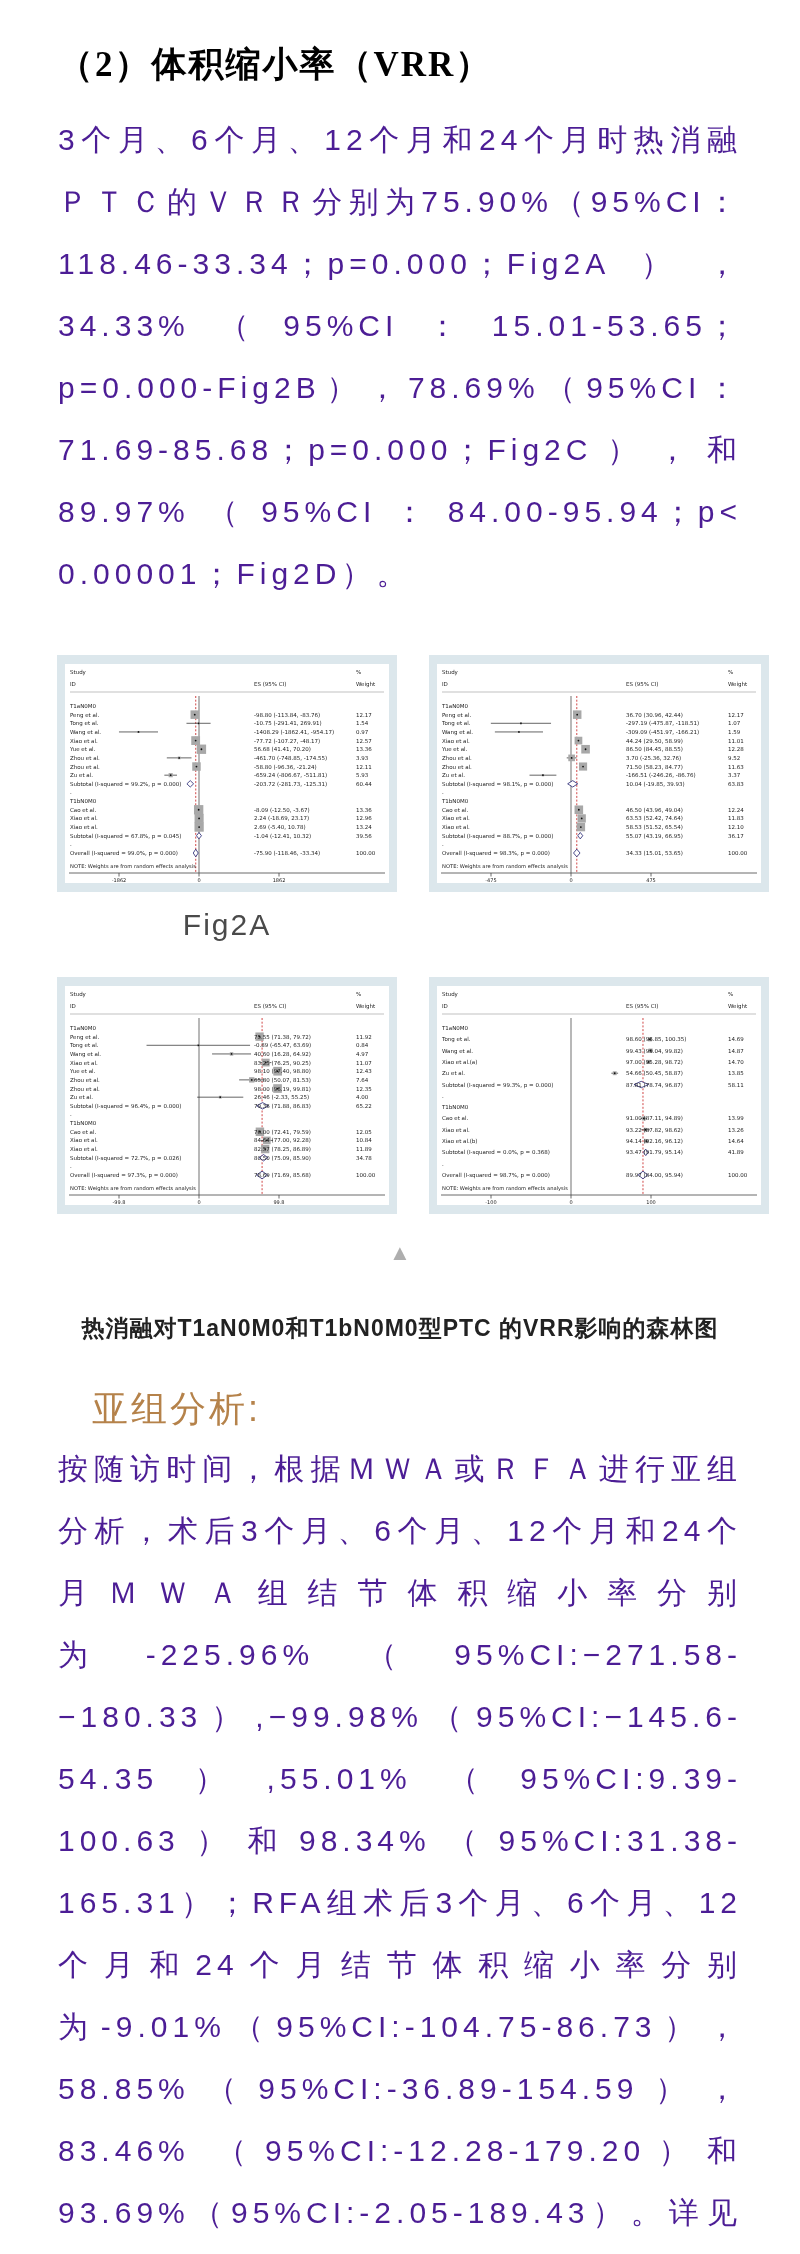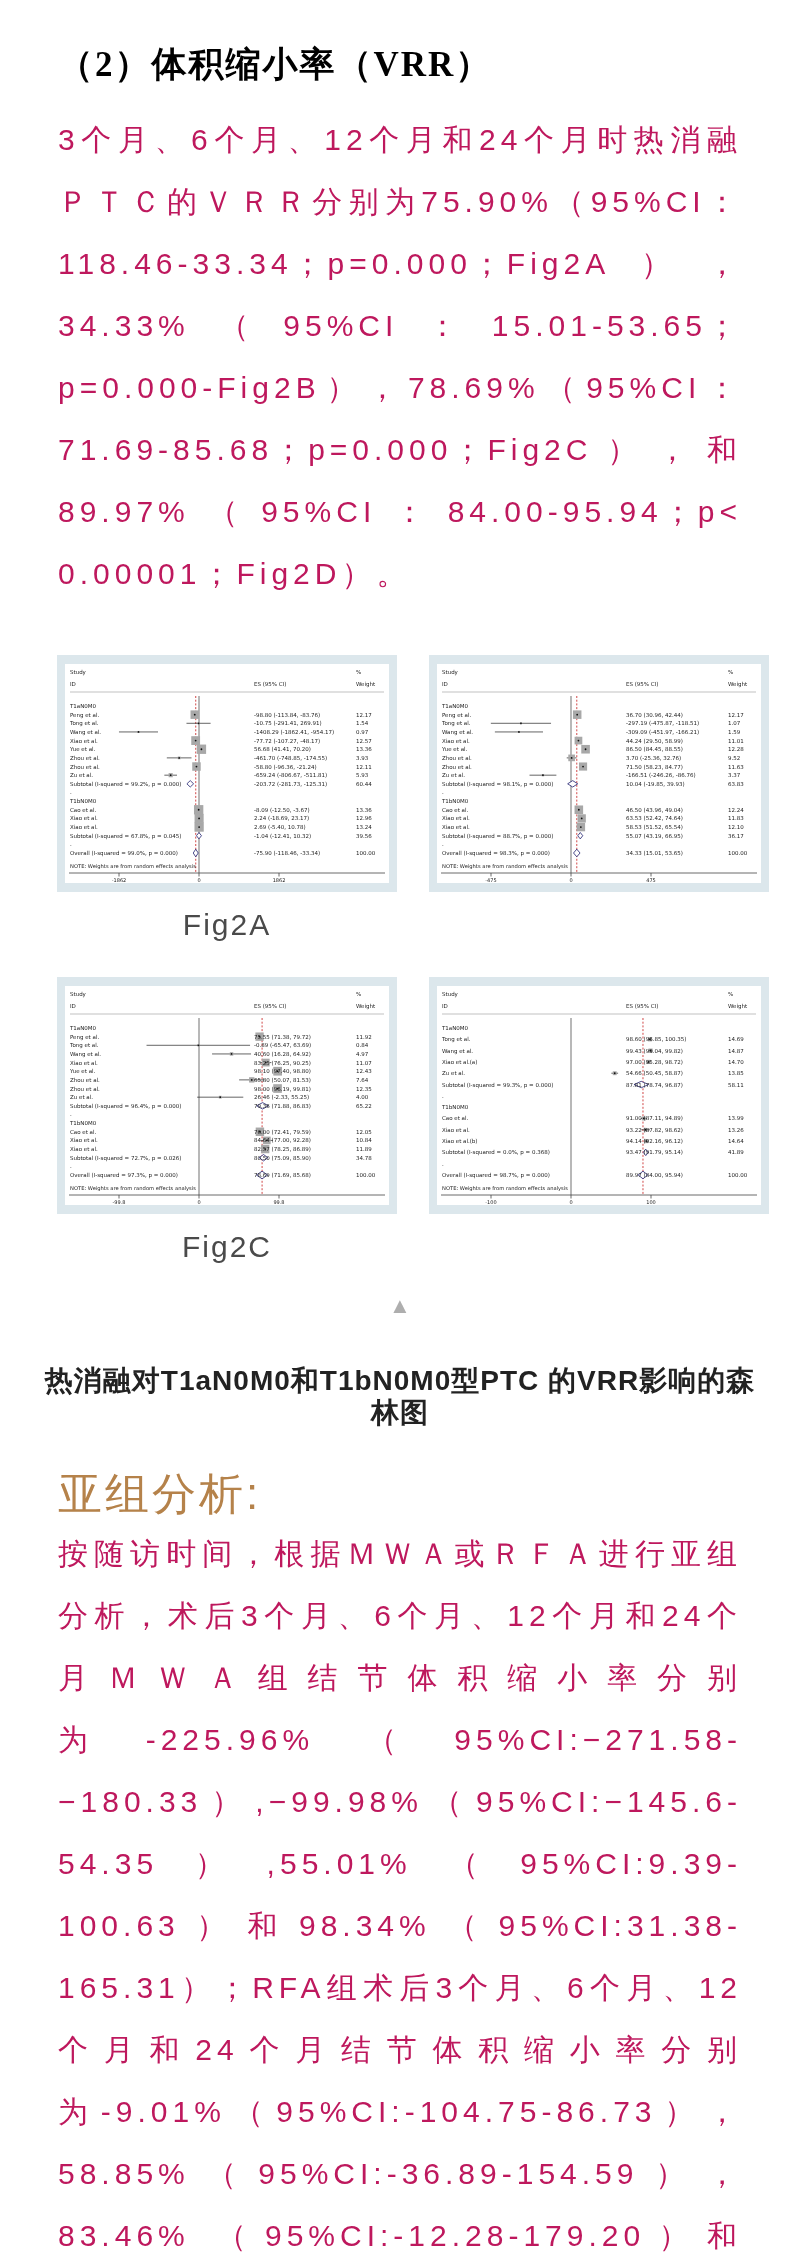--- a/index.html
+++ b/index.html
@@ -7,41 +7,41 @@
     width:800px;height:2254px;overflow:hidden;background:#ffffff;
     font-family:"Liberation Sans","DejaVu Sans",sans-serif;
   }
   .page{width:800px;height:2254px;position:relative;}
   .heading{
     margin:45px 58px 0;font-size:35px;line-height:40px;font-weight:700;
     font-family:"Liberation Serif","DejaVu Serif",serif;color:#000000;
     letter-spacing:2px;
   }
   .para{
-    margin:24px 58px 0;font-size:30px;line-height:62px;color:#be185d;
+    margin:24px 58px 0;font-size:30px;line-height:62px;color:#4c1d95;
     letter-spacing:5px;text-align:justify;text-justify:inter-character;
   }
   .figures{
     margin:50px 51px 0 57px;display:grid;grid-template-columns:340px 340px;
     column-gap:12px;row-gap:28px;gap:32px;
   }
   .fig{margin:0;padding:0;}
   .forest{display:block;width:340px;height:237px;}
   .figcap{
     display:block;text-align:center;margin-top:13px;height:40px;line-height:40px;
     font-size:30px;color:#4a4a4a;letter-spacing:2px;
   }
   .tri-wrap{text-align:center;margin-top:26px;height:26px;line-height:26px;}
   .tri{color:#aeaeae;font-size:22px;cursor:pointer;}
   .caption{
-    margin:46px 40px 0;text-align:center;font-size:28px;line-height:32px;
+    margin:46px 40px 0;text-align:center;font-size:23px;line-height:32px;
     font-weight:700;color:#222222;letter-spacing:1px;
   }
   .subhead{
-    margin:44px 58px 0;font-size:44px;line-height:42px;font-weight:400;
+    margin:44px 92px 0;font-size:36px;line-height:42px;font-weight:400;
     color:#b5824a;letter-spacing:3px;
   }
   .para2{margin-top:8px;}
 </style>
 </head>
 <body>
 
 <div class="page">
 
   <h1 class="heading">（2）体积缩小率（VRR）</h1>
@@ -354,21 +354,20 @@
           <text x="299" y="200" font-size="5.5" fill="#222" text-anchor="start" font-family="DejaVu Sans, sans-serif">100.00</text>
           <text x="13" y="213" font-size="5.2" fill="#222" text-anchor="start" font-family="DejaVu Sans, sans-serif">NOTE: Weights are from random effects analysis</text>
           <line x1="12" y1="218" x2="328" y2="218" stroke="#444" stroke-width="0.8"></line>
           <line x1="62" y1="218" x2="62" y2="221.5" stroke="#444" stroke-width="0.8"></line>
           <text x="62" y="227" font-size="5" fill="#222" text-anchor="middle" font-family="DejaVu Sans, sans-serif">-99.8</text>
           <line x1="142" y1="218" x2="142" y2="221.5" stroke="#444" stroke-width="0.8"></line>
           <text x="142" y="227" font-size="5" fill="#222" text-anchor="middle" font-family="DejaVu Sans, sans-serif">0</text>
           <line x1="222" y1="218" x2="222" y2="221.5" stroke="#444" stroke-width="0.8"></line>
           <text x="222" y="227" font-size="5" fill="#222" text-anchor="middle" font-family="DejaVu Sans, sans-serif">99.8</text>
         </svg>
-      <figcaption class="figcap">Fig2C</figcaption>
     </figure>
     <figure class="fig">
       <svg class="forest" id="forest-3" viewBox="0 0 340 237">
           <rect x="0" y="0" width="340" height="237" fill="#dce7ec"></rect>
           <rect x="8" y="9" width="324" height="219" fill="#ffffff"></rect>
           <text x="13" y="19" font-size="5.5" fill="#222" text-anchor="start" font-family="DejaVu Sans, sans-serif">Study</text>
           <text x="13" y="31" font-size="5.5" fill="#222" text-anchor="start" font-family="DejaVu Sans, sans-serif">ID</text>
           <text x="197" y="31" font-size="5.5" fill="#222" text-anchor="start" font-family="DejaVu Sans, sans-serif">ES (95% CI)</text>
           <text x="299" y="19" font-size="5.5" fill="#222" text-anchor="start" font-family="DejaVu Sans, sans-serif">%</text>
           <text x="299" y="31" font-size="5.5" fill="#222" text-anchor="start" font-family="DejaVu Sans, sans-serif">Weight</text>

